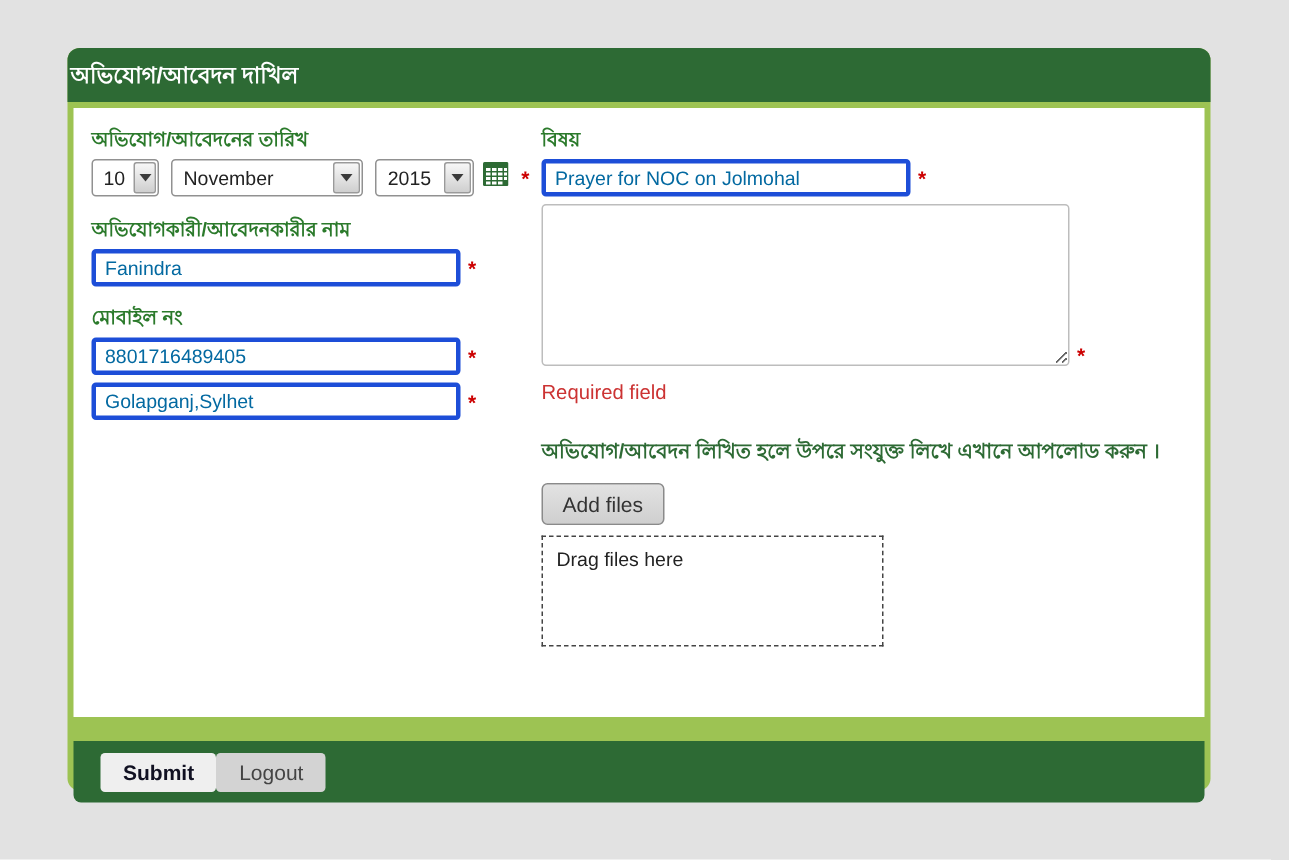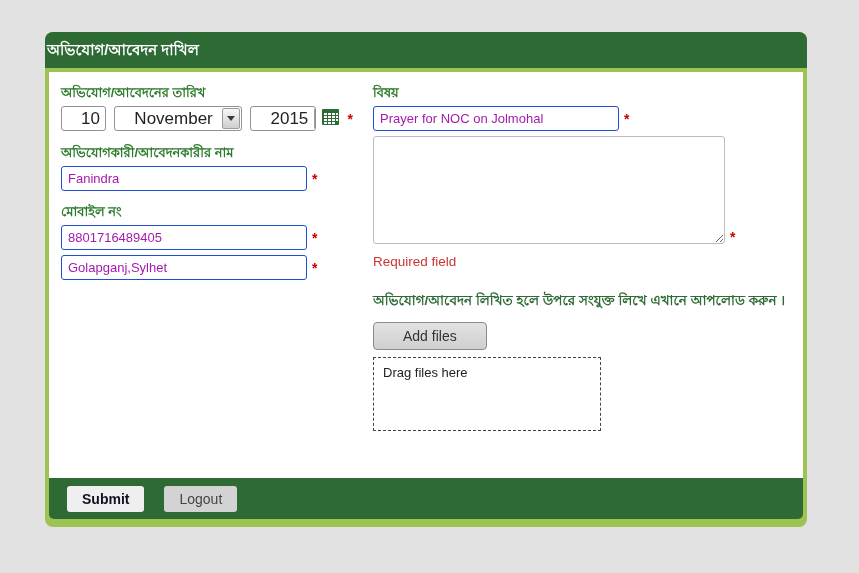--- a/index.html
+++ b/index.html
@@ -30,54 +30,54 @@
     font-weight: bold;
   }
   .panel-inner { margin: 4px; }
   .panel-body {
     position: relative;
     background: #ffffff;
     height: 406px;
   }
   .panel-footer {
     height: 41px;
-    margin-top: 0px;
+    margin-top: 16px;
     background: #2d6a34;
     border-radius: 0 0 5px 5px;
     display: flex;
     align-items: center;
-    gap: 20px;
+    gap: 0;
     padding-left: 18px;
   }
   .col-left { position: absolute; left: 12px; top: 12px; width: 292px; }
-  .col-right { position: absolute; left: 324px; top: 12px; width: 434px; }
+  .col-right { position: absolute; left: 312px; top: 12px; width: 434px; }
 
   .field-label {
     color: #2b7a2b;
     font-size: 13px;
     font-weight: bold;
     line-height: 17px;
   }
   .req {
     color: #cc0000;
     font-size: 14px;
     font-weight: bold;
     line-height: 14px;
     margin-left: 5px;
   }
   .row { display: flex; align-items: center; }
   .row-bottom { display: flex; align-items: flex-end; }
 
   .text-input {
     height: 25px;
-    border: 1px solid #1d4ed8;
-    border-radius: 3px;
-    font-family: "Liberation Sans", sans-serif;
-    font-size: 13px;
-    color: #a21caf;
+    border: 3px solid #1d4ed8;
+    border-radius: 3px;
+    font-family: "Liberation Sans", sans-serif;
+    font-size: 13px;
+    color: #0369a1;
     padding: 2px 6px;
     background: #fff;
     outline: none;
   }
   .ti-205 { width: 246px; }
   .ti-244 { width: 246px; }
 
   textarea.details-area {
     width: 352px;
     height: 108px;
@@ -95,25 +95,24 @@
   .sel {
     display: inline-flex;
     align-items: center;
     height: 25px;
     background: #fff;
     border: 1px solid #919191;
     border-radius: 3px;
     overflow: hidden;
   }
   .sel .val {
-    font-size: 17px;
+    font-size: 13px;
     color: #222;
     padding: 0 5px 0 7px;
     flex: 1;
-    margin-left: 12px;
   }
   .sel .btn {
     width: 18px;
     height: 21px;
     margin: 1px;
     border: 1px solid #9a9a9a;
     border-radius: 2px;
     background: linear-gradient(#f7f7f7, #cfcfcf);
     display: flex;
     align-items: center;
@@ -136,21 +135,21 @@
     font-size: 13.5px;
   }
   .instruction {
     color: #2d6a34;
     font-size: 13.5px;
     font-weight: bold;
   }
   .addfiles-btn {
     display: inline-block;
     margin-top: 9px;
-    padding: 5px 29px;
+    padding: 5px 13px;
     font-family: "Liberation Sans", sans-serif;
     font-size: 14px;
     color: #333;
     background: linear-gradient(#e2e2e2, #cfcfcf);
     border: 1px solid #8a8a8a;
     border-radius: 4px;
     cursor: pointer;
   }
   .dropzone {
     margin-top: 7px;

